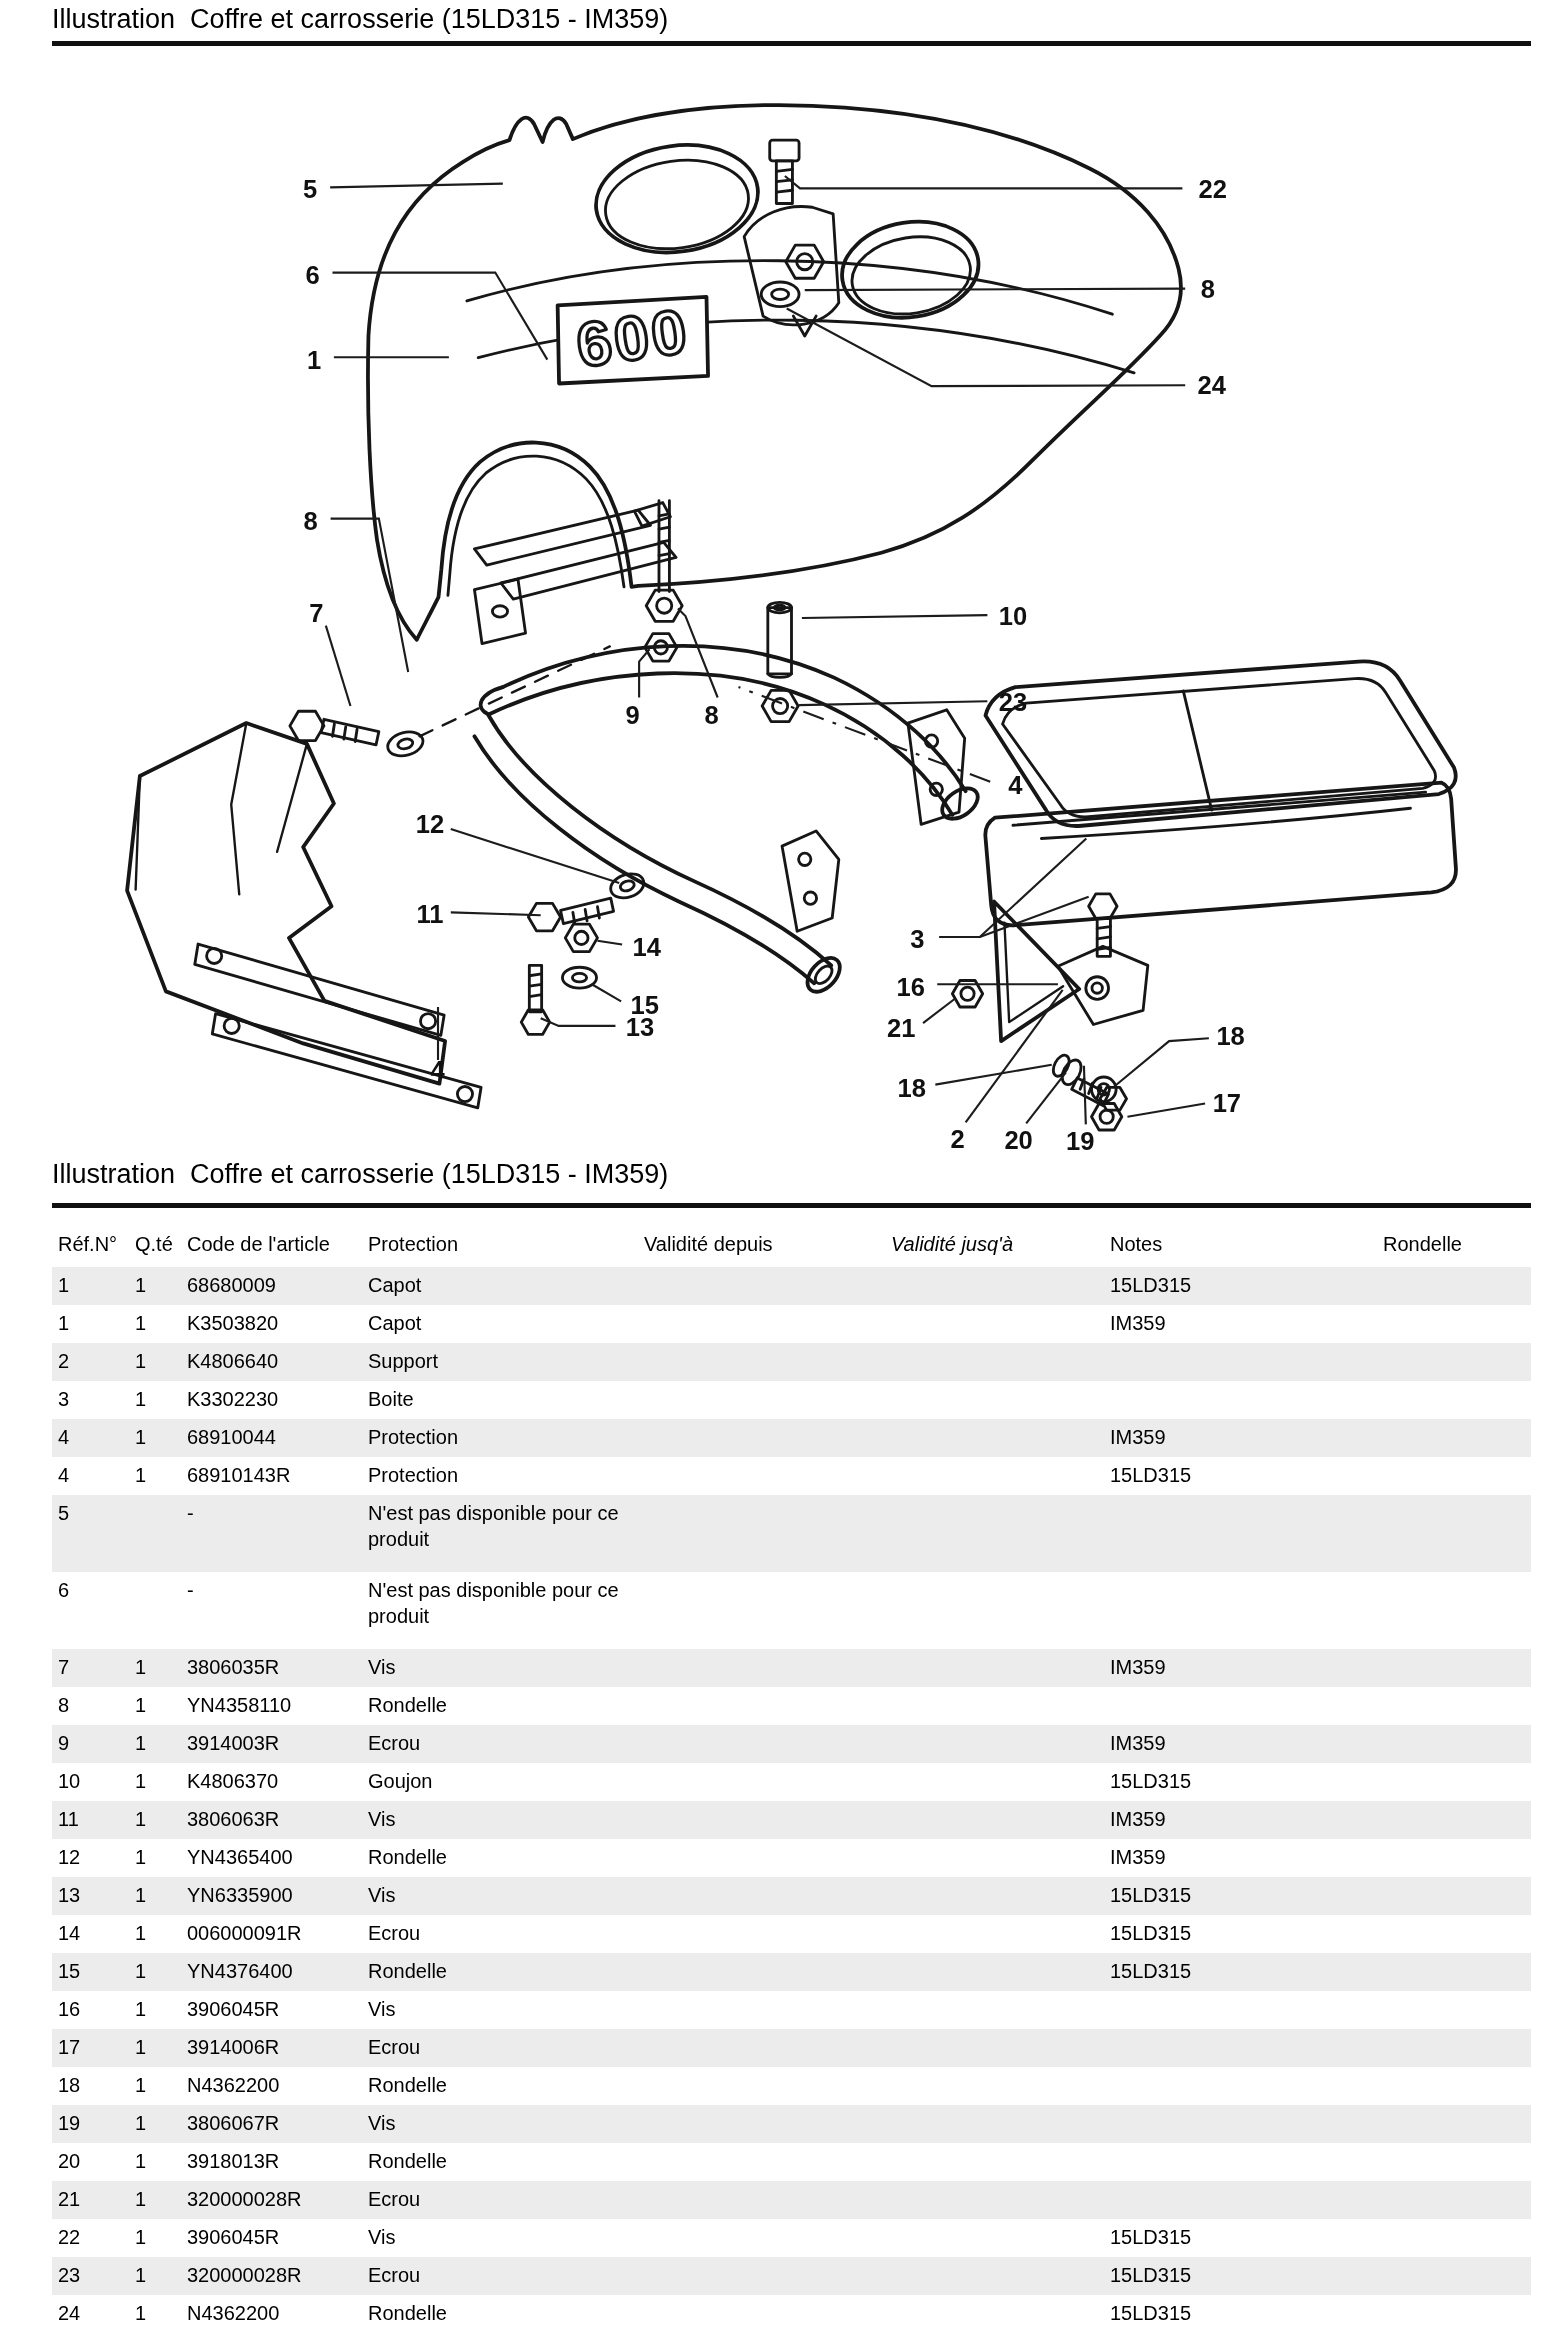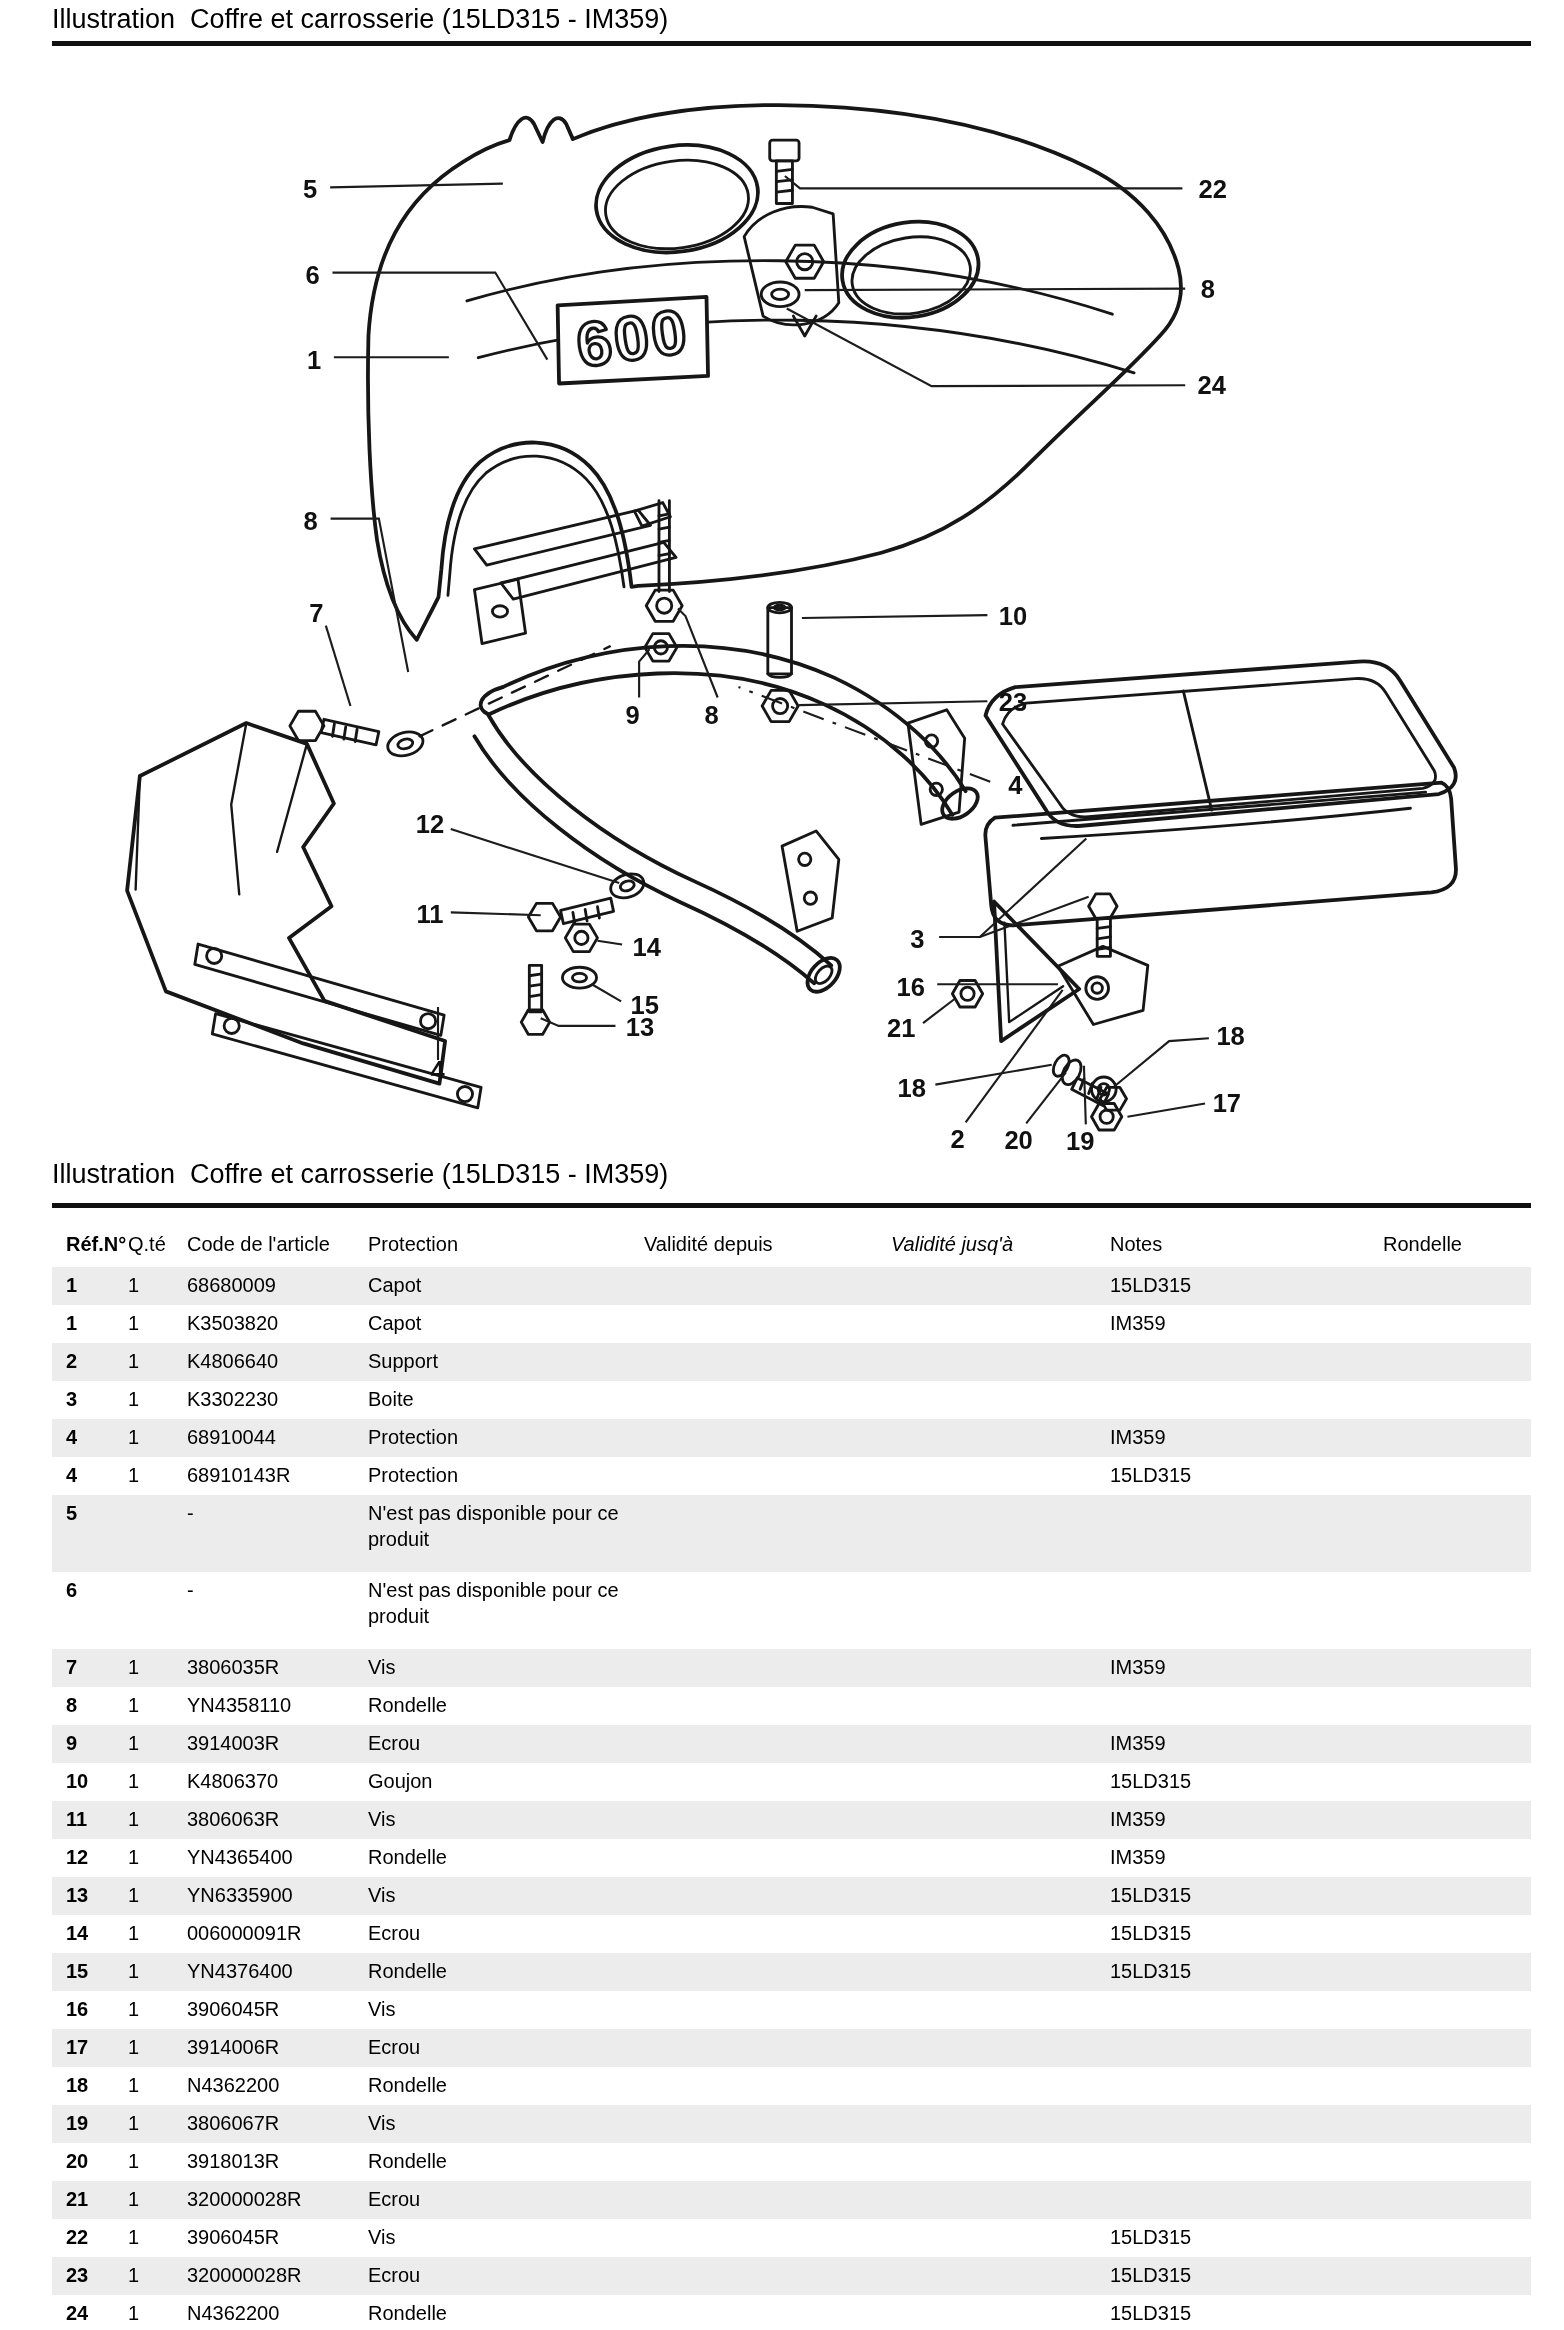--- a/index.html
+++ b/index.html
@@ -14,21 +14,21 @@
   #diagram{position:absolute;left:0;top:0;width:1565px;height:1157px;pointer-events:none;}
   #diagram .art{stroke:#161616;fill:none;stroke-linecap:round;stroke-linejoin:round;}
   #diagram text{font-family:"Liberation Sans",sans-serif;font-weight:700;font-size:54px;fill:#111;}
   .thead{position:absolute;left:52px;top:1230px;width:1479px;height:37px;font-size:20px;}
   .thead span{position:absolute;top:2.8px;white-space:pre;}
   .tbody{position:absolute;left:52px;top:1267px;width:1479px;}
   .row{position:relative;height:38px;box-sizing:border-box;}
   .row.tall{height:77px;}
   .row.shade{background:#ececec;}
   .cell{position:absolute;top:6.2px;font-size:20px;line-height:25.6px;white-space:pre;}
-  .c0{left:14px;font-weight:bold;} .c1{left:76px;} .c2{left:135px;}
+  .c0{left:6px;} .c1{left:83px;} .c2{left:135px;}
   .c3{left:316px;width:293px;white-space:normal;}
   .c4{left:592px;} .c5{left:839px;font-style:italic;} .c6{left:1058px;} .c7{left:1331px;}
 </style>
 </head>
 <body>
 
 <div class="page">
 
   <div class="doc-title" id="title-top">Illustration  Coffre et carrosserie (15LD315 - IM359)</div>
   <div class="rule" id="rule-top"></div>

